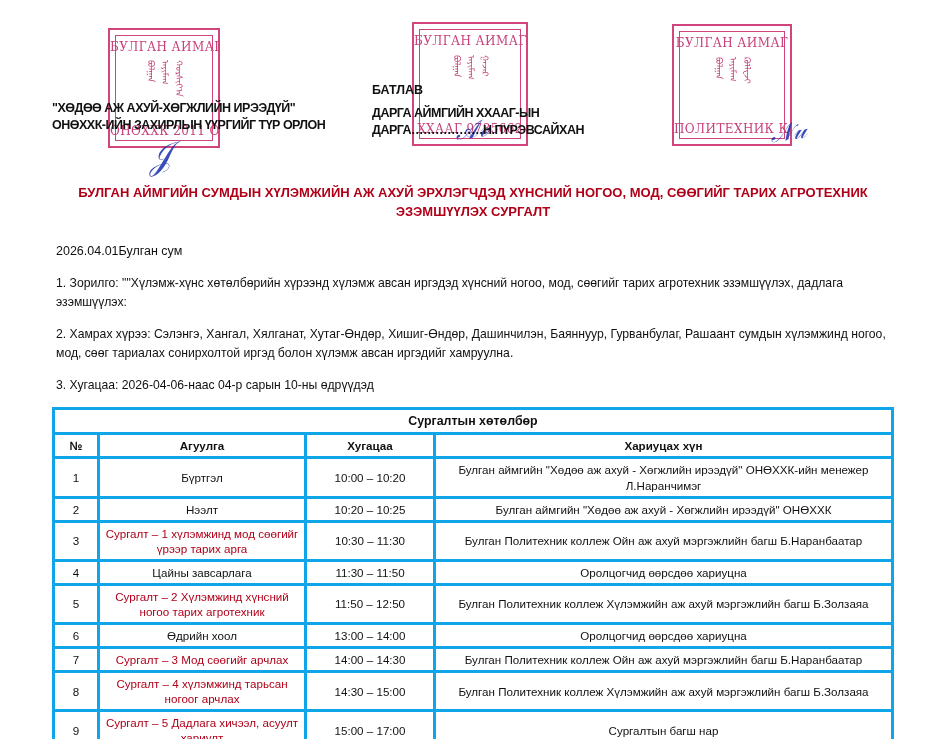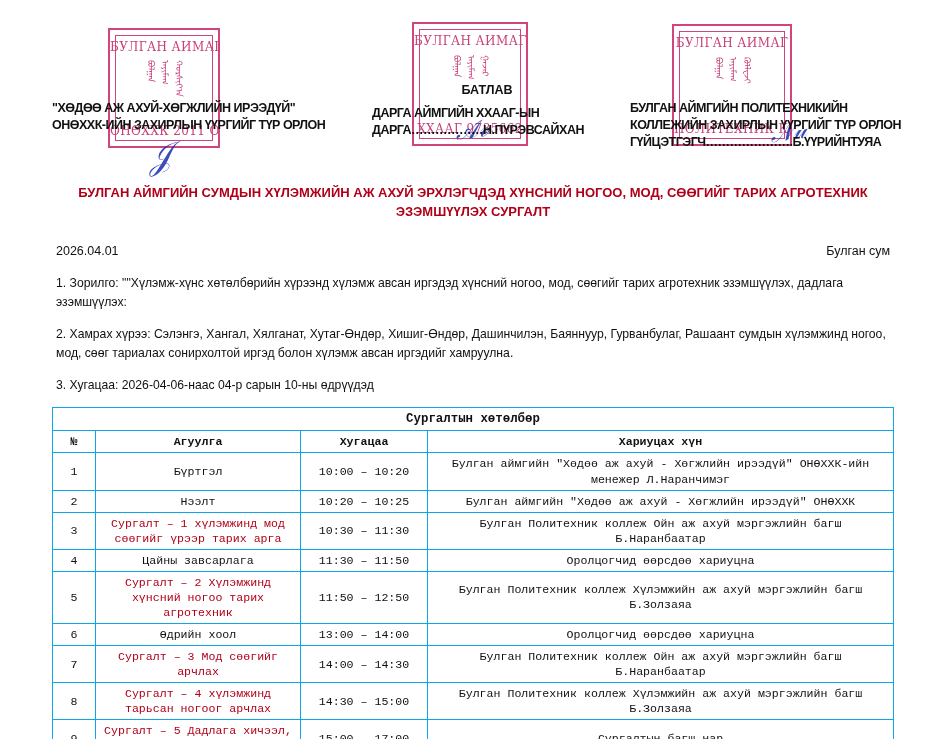--- a/index.html
+++ b/index.html
@@ -31,21 +31,21 @@
     position: absolute;
     font-size: 12.5px;
     font-weight: bold;
     line-height: 1.35;
     color: #111;
   }
   .col-left  { left: 52px;  top: 100px; width: 300px; }
   .col-mid   { left: 372px; top: 82px;  width: 230px; text-align: left; }
   .col-right { left: 630px; top: 100px; width: 300px; }
 
-  .mid-title { text-align: center; margin-bottom: 6px; }
+  .mid-title { text-align: left; margin-bottom: 6px; }
 
   .sig-line {
     display: inline-block;
     letter-spacing: -0.5px;
   }
 
   
   .stamp {
     position: absolute;
     border: 2px solid #d2457c;
@@ -111,21 +111,20 @@
     font-size: 13px;
     font-weight: bold;
     color: #b00018;
     line-height: 1.45;
     margin: 4px 36px 0 36px;
   }
 
   
   .meta-row {
     display: flex;
-    justify-content: space-between;
     margin: 22px 56px 0 56px;
     font-size: 12.5px;
     color: #111;
   }
 
   
   .body-block {
     margin: 16px 56px 0 56px;
     font-size: 12.2px;
     line-height: 1.6;
@@ -138,25 +137,24 @@
     margin: 12px 52px 0 52px;
   }
   table.schedule {
     width: 100%;
     border-collapse: collapse;
     font-size: 11.6px;
     color: #111;
   }
   table.schedule th,
   table.schedule td {
-    border: 1px solid #0ea5e9;
+    border: 3px solid #0ea5e9;
     padding: 3px 4px;
     vertical-align: middle;
     line-height: 1.3;
-    font-family: Liberation Mono, monospace;
   }
   .tbl-caption {
     text-align: center;
     font-weight: bold;
     font-size: 12.4px;
     padding: 4px 0;
   }
   .col-no    { width: 34px;  text-align: center; }
   .col-topic { width: 196px; text-align: center; }
   .col-time  { width: 118px; text-align: center; }
@@ -213,25 +211,20 @@
       <div class="sig-line">"ХӨДӨӨ АЖ АХУЙ-ХӨГЖЛИЙН ИРЭЭДҮЙ"</div><br>
       <div class="sig-line">ОНӨХХК-ИЙН ЗАХИРЛЫН ҮҮРГИЙГ ТҮР ОРЛОН</div><br>
     </div>
 
     <div class="approval-col col-mid">
       <div class="mid-title">БАТЛАВ</div>
       <div class="sig-line">ДАРГА АЙМГИЙН ХХААГ-ЫН</div><br>
       <div class="sig-line">ДАРГА………………Н.ПҮРЭВСАЙХАН</div>
     </div>
 
-    <div class="approval-col col-right">
-      <div class="sig-line">БУЛГАН АЙМГИЙН ПОЛИТЕХНИКИЙН</div><br>
-      <div class="sig-line">КОЛЛЕЖИЙН ЗАХИРЛЫН ҮҮРГИЙГ ТҮР ОРЛОН</div><br>
-      <div class="sig-line">ГҮЙЦЭТГЭГЧ………………….Б.ҮҮРИЙНТУЯА</div>
-    </div>
   </div>
 
   <div class="doc-title">БУЛГАН АЙМГИЙН СУМДЫН ХҮЛЭМЖИЙН АЖ АХУЙ ЭРХЛЭГЧДЭД ХҮНСНИЙ НОГОО, МОД, СӨӨГИЙГ ТАРИХ АГРОТЕХНИК ЭЗЭМШҮҮЛЭХ СУРГАЛТ</div>
 
   <div class="meta-row">
     <span>2026.04.01</span>
     <span>Булган сум</span>
   </div>
 
   <div class="body-block">

